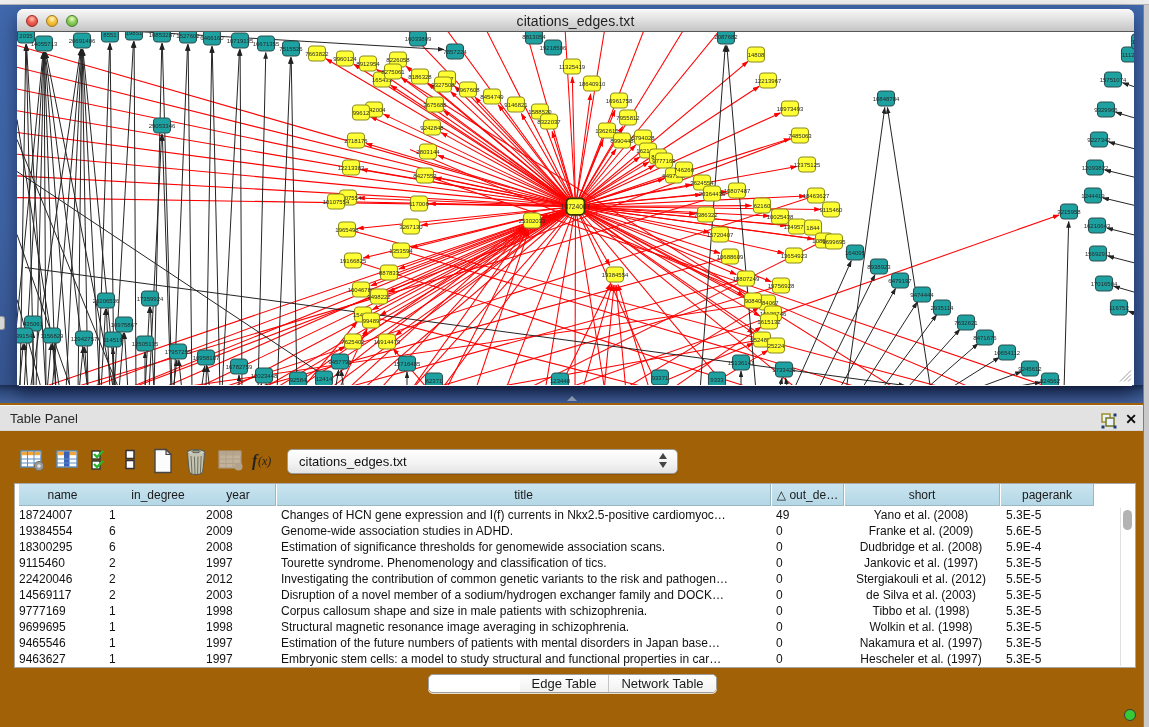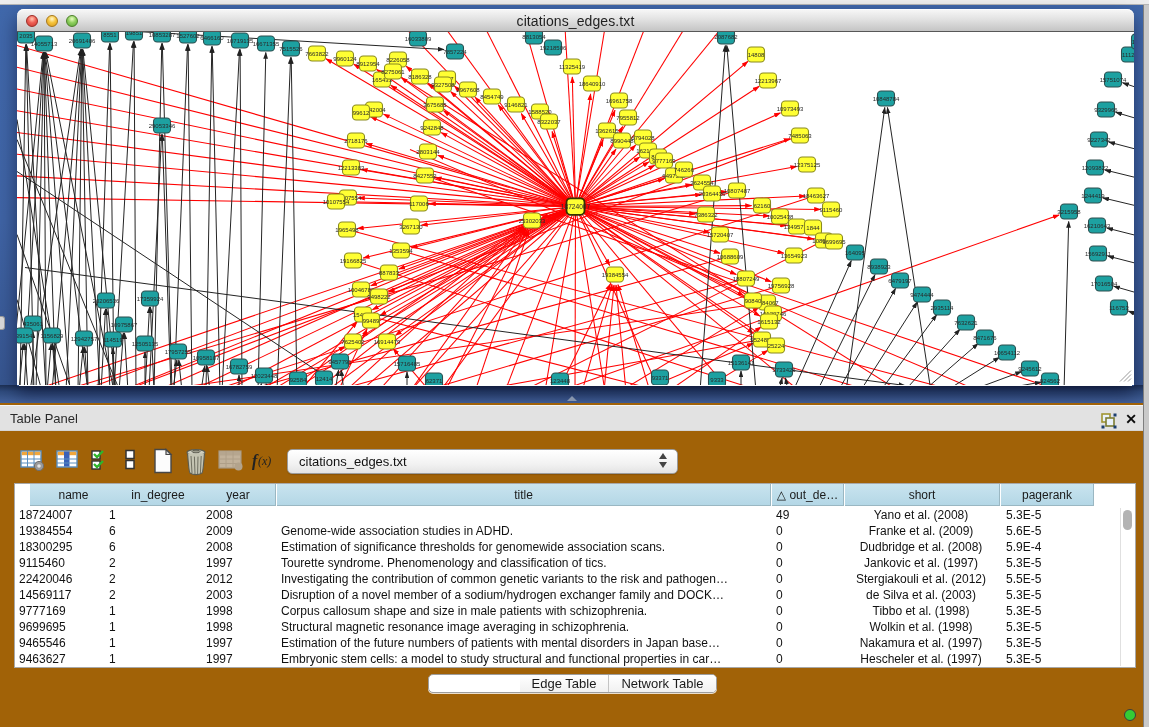--- a/index.html
+++ b/index.html
@@ -702,32 +702,33 @@
     <text x="244" y="20" font-family="Liberation Serif, serif" font-style="italic" font-size="12" fill="#222">(x)</text>
   </svg>
   <div class="combo">
       <span>citations_edges.txt</span>
       <div class="arrows">
         <div class="up"></div>
         <div class="dn"></div>
       </div>
     </div>
   <div id="tablebox">
-    <div class="th" style="left:15px;width:88px;">name</div>
+    <div class="th" style="left:4px;width:88px;">name</div>
     <div class="th" style="left:89px;width:109px;">in_degree</div>
     <div class="th" style="left:186px;width:75px;">year</div>
     <div class="th" style="left:262px;width:494px;">title</div>
     <div class="th" style="left:757px;width:72px;">△ out_de…</div>
     <div class="th" style="left:830px;width:155px;">short</div>
     <div class="th" style="left:986px;width:93px;">pagerank</div>
     <div id="rowsarea">
         <div class="tr">
           <div class="c1">18724007</div>
           <div class="c2">1</div>
           <div class="c3">2008</div>
+          <div class="c4">Changes of HCN gene expression and I(f) currents in Nkx2.5-positive cardiomyoc…</div>
           <div class="c5">49</div>
           <div class="c6">Yano et al. (2008)</div>
           <div class="c7">5.3E-5</div>
         </div>
 <div class="tr">
           <div class="c1">19384554</div>
           <div class="c2">6</div>
           <div class="c3">2009</div>
           <div class="c4">Genome-wide association studies in ADHD.</div>
           <div class="c5">0</div>

